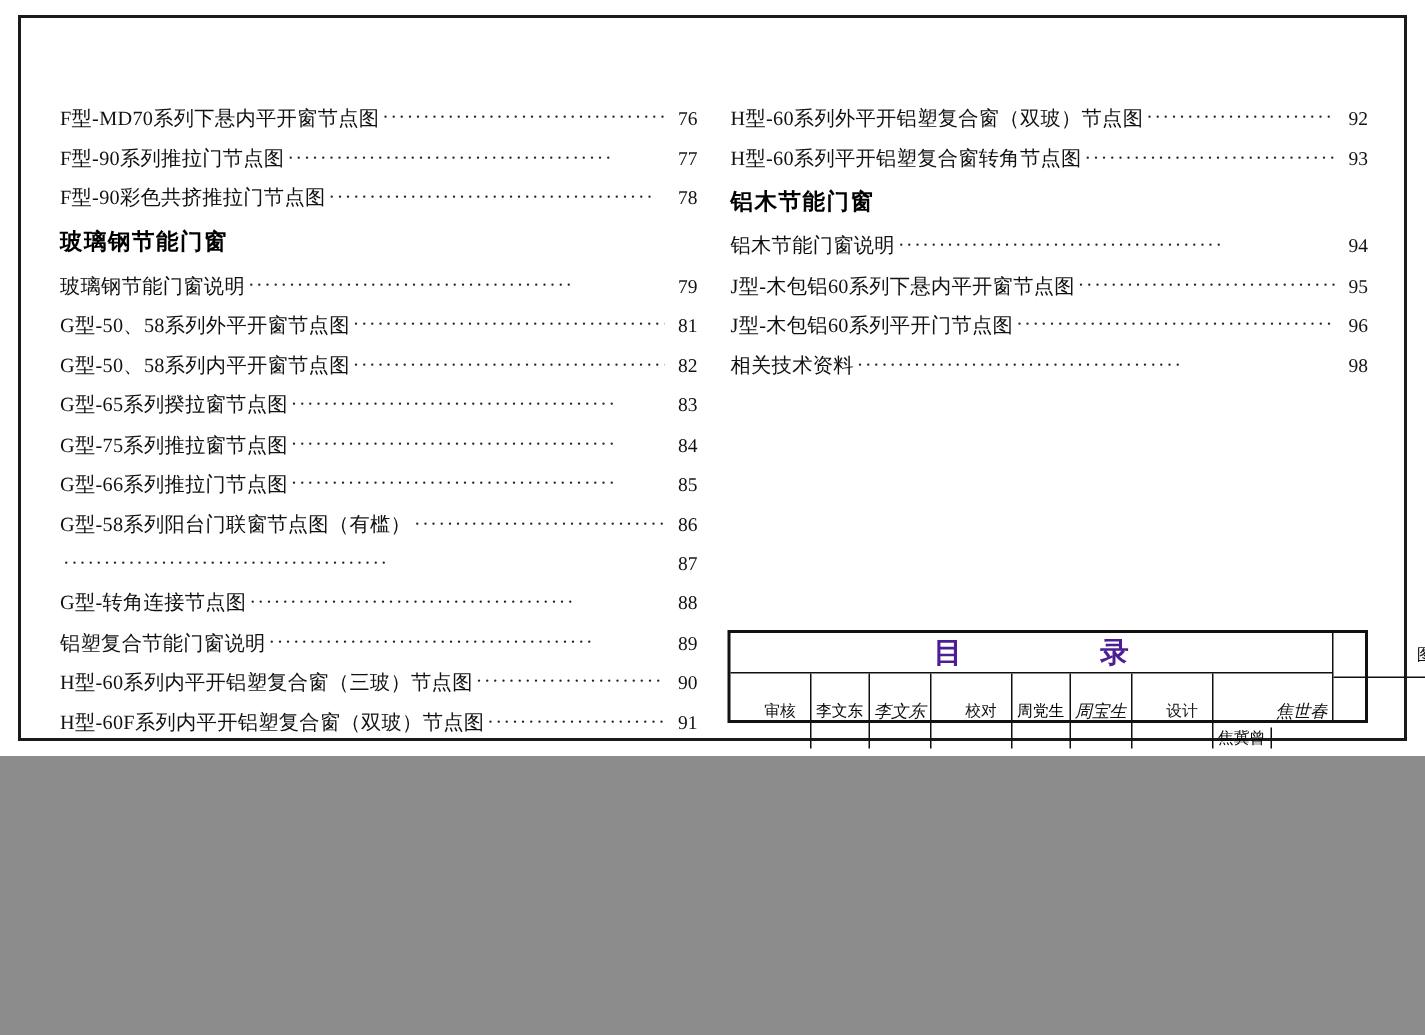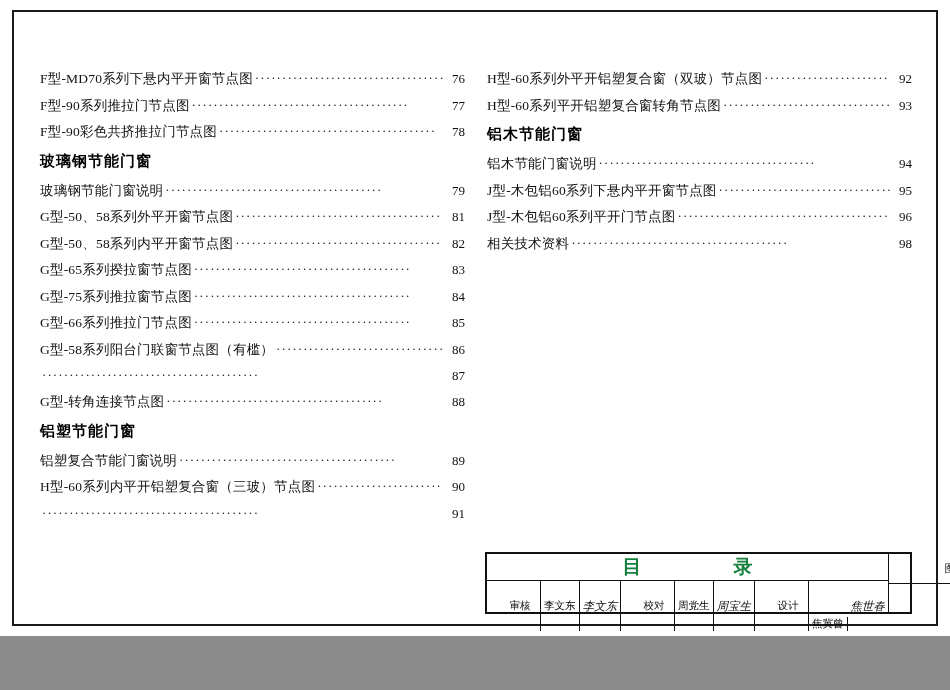--- a/index.html
+++ b/index.html
@@ -8,21 +8,21 @@
     background: #8c8c8c;
   }
   body {
     width: 950px;
     height: 690px;
     font-family: "Liberation Serif", serif;
   }
   .page {
     position: relative;
     width: 950px;
-    height: 636px;
+    height: 504px;
     background: #ffffff;
     box-sizing: border-box;
     overflow: hidden;
   }
   
   .frame-outer {
     position: absolute;
     left: 12px;
     top: 10px;
     right: 12px;
@@ -105,21 +105,21 @@
     flex: 1 1 auto;
     display: flex;
     align-items: center;
     justify-content: center;
     font-size: 19px;
     font-weight: bold;
     letter-spacing: 18px;
     text-indent: 18px;
     font-family: "Liberation Sans", sans-serif;
     border-bottom: 1.5px solid #111;
-    color: #15803d;
+    color: #4c1d95;
   }
   .tb-signrow {
     flex: 0 0 22px;
     display: flex;
     align-items: stretch;
     font-size: 10.5px;
   }
   .tb-signrow .cell {
     display: flex;
     align-items: center;
@@ -231,32 +231,32 @@
         </div>
         <div class="toc-entry">
           <span class="leader">········································</span>
           <span class="page-num">87</span>
         </div>
         <div class="toc-entry">
           <span class="label">G型-转角连接节点图</span>
           <span class="leader">········································</span>
           <span class="page-num">88</span>
         </div>
-        <div class="toc-head">铝塑节能门窗</div>
         <div class="toc-entry">
           <span class="label">铝塑复合节能门窗说明</span>
           <span class="leader">········································</span>
           <span class="page-num">89</span>
         </div>
         <div class="toc-entry">
           <span class="label">H型-60系列内平开铝塑复合窗（三玻）节点图</span>
           <span class="leader">········································</span>
           <span class="page-num">90</span>
         </div>
         <div class="toc-entry">
+          <span class="label">H型-60F系列内平开铝塑复合窗（双玻）节点图</span>
           <span class="leader">········································</span>
           <span class="page-num">91</span>
         </div>
       </div>
     <div class="col" id="col-right">
         <div class="toc-entry">
           <span class="label">H型-60系列外平开铝塑复合窗（双玻）节点图</span>
           <span class="leader">········································</span>
           <span class="page-num">92</span>
         </div>

